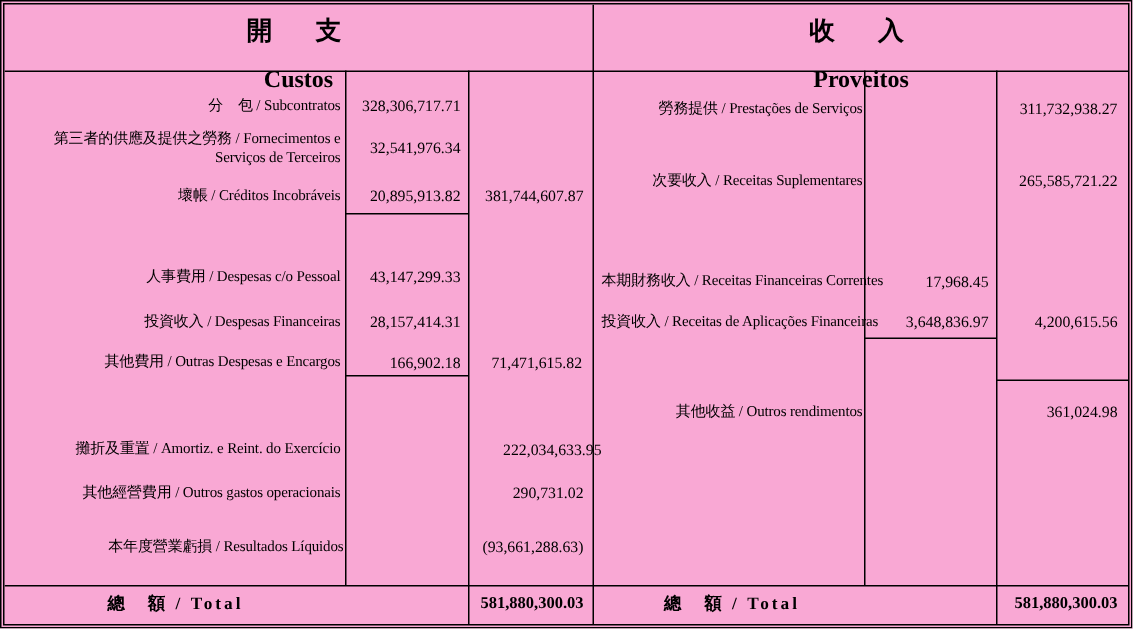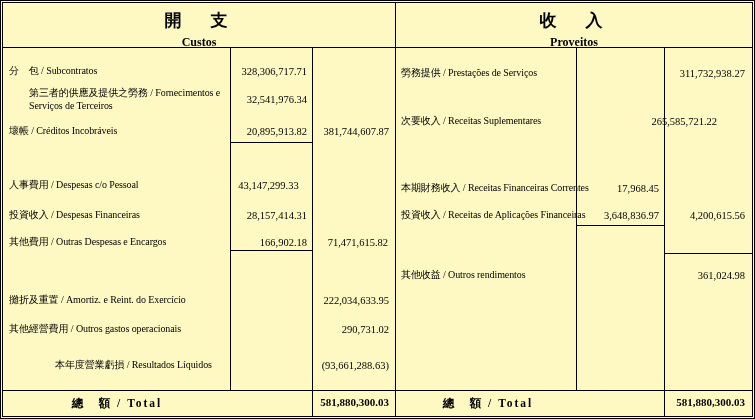--- a/index.html
+++ b/index.html
@@ -1,34 +1,34 @@
 <!DOCTYPE html>
 <html><head>
 <meta charset="utf-8">
 <style>
   html,body{margin:0;padding:0;background:#ffffff;}
   .sheet{
     position:relative;
     width:755px;height:419px;
     box-sizing:border-box;
-    background:#fef9c3;
+    background:#f9a8d4;
     border:3px double #000;
     font-family:"Liberation Serif","DejaVu Serif",serif;
     color:#000;
     overflow:hidden;
     text-decoration:underline;
   }
   .vline{position:absolute;width:1px;background:#000;}
   .hline{position:absolute;height:1px;background:#000;}
   .hdr{position:absolute;text-align:center;}
   .hdr-zh{font-size:17px;font-weight:bold;letter-spacing:6px;}
-  .hdr-pt{font-size:12px;font-weight:bold;margin-top:3px;}
+  .hdr-pt{font-size:16px;font-weight:bold;margin-top:13px;}
   .cell{position:absolute;font-size:10px;line-height:1.25;}
-  .label{text-align:left;white-space:nowrap;letter-spacing:-0.1px;}
-  .label.wrap{white-space:normal;margin-left:20px;}
+  .label{text-align:right;white-space:nowrap;letter-spacing:-0.1px;}
+  .label.wrap{white-space:normal;}
   .num{font-size:10.5px;text-align:right;box-sizing:border-box;padding-right:3px;white-space:nowrap;}
   .bold{font-weight:bold;font-size:11px;}
   .total-label{text-align:center;white-space:nowrap;font-weight:bold;font-size:11.5px;letter-spacing:2px;}
 </style>
 </head>
 <body>
 
 <div class="sheet">
 
   <div class="hline" style="top:44px;left:0;width:749px;"></div>
@@ -58,46 +58,46 @@
   <div class="cell num" style="left:227px;top:62px;width:80px;">328,306,717.71</div>
 
   <div class="cell label wrap" style="left:6px;top:84px;width:218px;">第三者的供應及提供之勞務 / Fornecimentos e Serviços de Terceiros</div>
   <div class="cell num" style="left:227px;top:90px;width:80px;">32,541,976.34</div>
 
   <div class="cell label" style="left:6px;top:122px;width:218px;">壞帳 / Créditos Incobráveis</div>
   <div class="cell num" style="left:227px;top:122px;width:80px;">20,895,913.82</div>
   <div class="cell num" style="left:311px;top:122px;width:78px;">381,744,607.87</div>
 
   <div class="cell label" style="left:6px;top:176px;width:218px;">人事費用 / Despesas c/o Pessoal</div>
-  <div class="cell num" style="left:227px;top:176px;width:80px;text-align:center;">43,147,299.33</div>
+  <div class="cell num" style="left:227px;top:176px;width:80px;">43,147,299.33</div>
 
   <div class="cell label" style="left:6px;top:206px;width:218px;">投資收入 / Despesas Financeiras</div>
   <div class="cell num" style="left:227px;top:206px;width:80px;">28,157,414.31</div>
 
   <div class="cell label" style="left:6px;top:233px;width:218px;">其他費用 / Outras Despesas e Encargos</div>
   <div class="cell num" style="left:227px;top:233px;width:80px;">166,902.18</div>
   <div class="cell num" style="left:310px;top:233px;width:78px;text-align:right;">71,471,615.82</div>
 
   <div class="cell label" style="left:6px;top:291px;width:218px;">攤折及重置 / Amortiz. e Reint. do Exercício</div>
-  <div class="cell num" style="left:311px;top:291px;width:78px;">222,034,633.95</div>
+  <div class="cell num" style="left:323px;top:291px;width:78px;">222,034,633.95</div>
 
   <div class="cell label" style="left:6px;top:320px;width:218px;">其他經營費用 / Outros gastos operacionais</div>
   <div class="cell num" style="left:311px;top:320px;width:78px;">290,731.02</div>
 
   <div class="cell label" style="left:52px;top:356px;width:174px;">本年度營業虧損 / Resultados Líquidos</div>
   <div class="cell num" style="left:311px;top:356px;width:78px;">(93,661,288.63)</div>
 
   <div class="cell total-label" style="left:0;top:393px;width:228px;">總　額 / Total</div>
   <div class="cell num bold" style="left:311px;top:393px;width:78px;">581,880,300.03</div>
 
   <div class="cell label" style="left:398px;top:64px;width:174px;">勞務提供 / Prestações de Serviços</div>
   <div class="cell num" style="left:663px;top:64px;width:82px;">311,732,938.27</div>
 
   <div class="cell label" style="left:398px;top:112px;width:174px;">次要收入 / Receitas Suplementares</div>
-  <div class="cell num" style="left:635px;top:112px;width:82px;">265,585,721.22</div>
+  <div class="cell num" style="left:663px;top:112px;width:82px;">265,585,721.22</div>
 
   <div class="cell label" style="left:398px;top:179px;width:174px;">本期財務收入 / Receitas Financeiras Correntes</div>
   <div class="cell num" style="left:575px;top:179px;width:84px;">17,968.45</div>
 
   <div class="cell label" style="left:398px;top:206px;width:174px;">投資收入 / Receitas de Aplicações Financeiras</div>
   <div class="cell num" style="left:575px;top:206px;width:84px;">3,648,836.97</div>
   <div class="cell num" style="left:663px;top:206px;width:82px;">4,200,615.56</div>
 
   <div class="cell label" style="left:398px;top:266px;width:174px;">其他收益 / Outros rendimentos</div>
   <div class="cell num" style="left:663px;top:266px;width:82px;">361,024.98</div>

